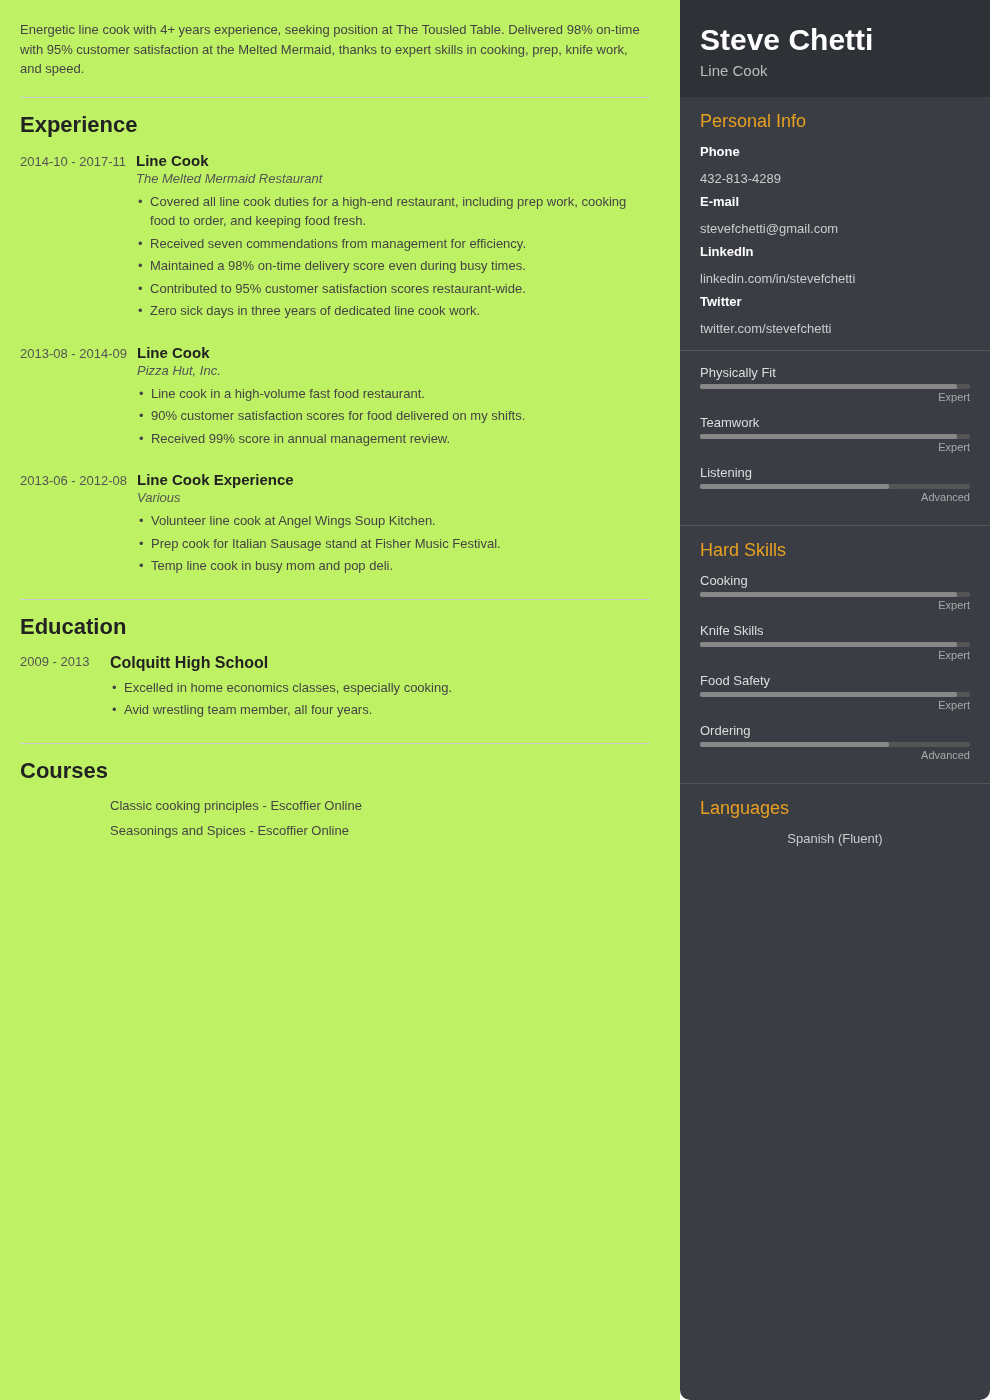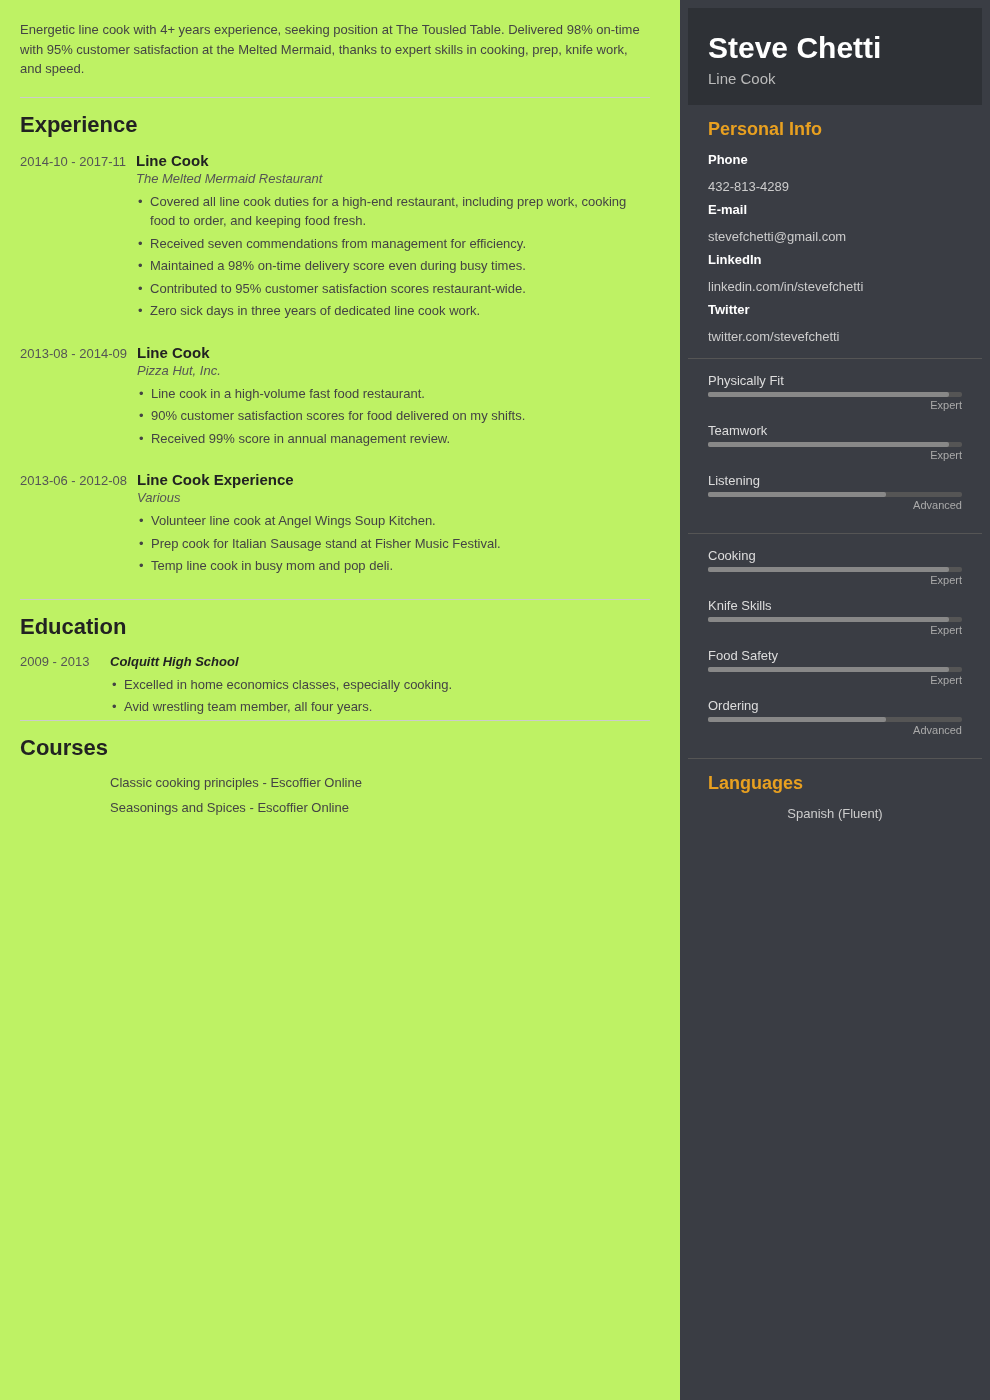--- a/index.html
+++ b/index.html
@@ -77,37 +77,36 @@
       position: relative;
       margin-bottom: 3px;
     }
     .exp-bullets li::before {
       content: "•";
       position: absolute;
       left: 2px;
     }
     .edu-entry {
       display: flex;
-      margin-bottom: 0;
+      margin-bottom: 20px;
     }
     .edu-date {
       min-width: 90px;
       font-size: 13px;
       color: #555;
       padding-right: 10px;
     }
     .edu-content {
       flex: 1;
     }
     .edu-school {
-      font-size: 13px;
+      font-size: 16px;
       font-weight: bold;
       color: #222;
       margin-bottom: 6px;
-      font-style: italic;
     }
     .edu-bullets {
       list-style: none;
       padding: 0;
     }
     .edu-bullets li {
       font-size: 13px;
       color: #444;
       line-height: 1.5;
       padding-left: 14px;
@@ -129,21 +128,22 @@
     .course-name {
       font-size: 13px;
       color: #444;
     }
 
     
     .right-col {
       width: 310px;
       background: #3a3d44;
       color: #ddd;
-      padding: 8px;
+      padding: 0;
+      border-radius: 10px;
     }
     .name-block {
       background: #2e3136;
       padding: 22px 20px 18px 20px;
     }
     .name-title {
       font-size: 30px;
       font-weight: bold;
       color: #fff;
       line-height: 1.2;
@@ -151,21 +151,21 @@
     }
     .name-subtitle {
       font-size: 15px;
       color: #bbb;
     }
     .sidebar-section {
       padding: 14px 20px 10px 20px;
     }
     .sidebar-section-title {
       font-size: 18px;
-      font-weight: bold;
+      font-weight: normal;
       color: #e8a020;
       margin-bottom: 12px;
     }
     .info-label {
       font-size: 13px;
       font-weight: bold;
       color: #fff;
       margin-bottom: 2px;
       margin-top: 8px;
     }
@@ -336,20 +336,21 @@
       <div class="skill-bar-fill" style="width:70%"></div>
     </div>
     <div class="skill-level">Advanced</div>
   </div>
         </div>
     </div>
 
     <hr class="sidebar-divider">
 
     <div class="sidebar-section">
+      <div class="sidebar-section-title">Hard Skills</div>
       <div id="hard-skills-container">
           <div class="skill-item">
     <div class="skill-name">Cooking</div>
     <div class="skill-bar-bg">
       <div class="skill-bar-fill" style="width:95%"></div>
     </div>
     <div class="skill-level">Expert</div>
   </div>
           <div class="skill-item">
     <div class="skill-name">Knife Skills</div>

